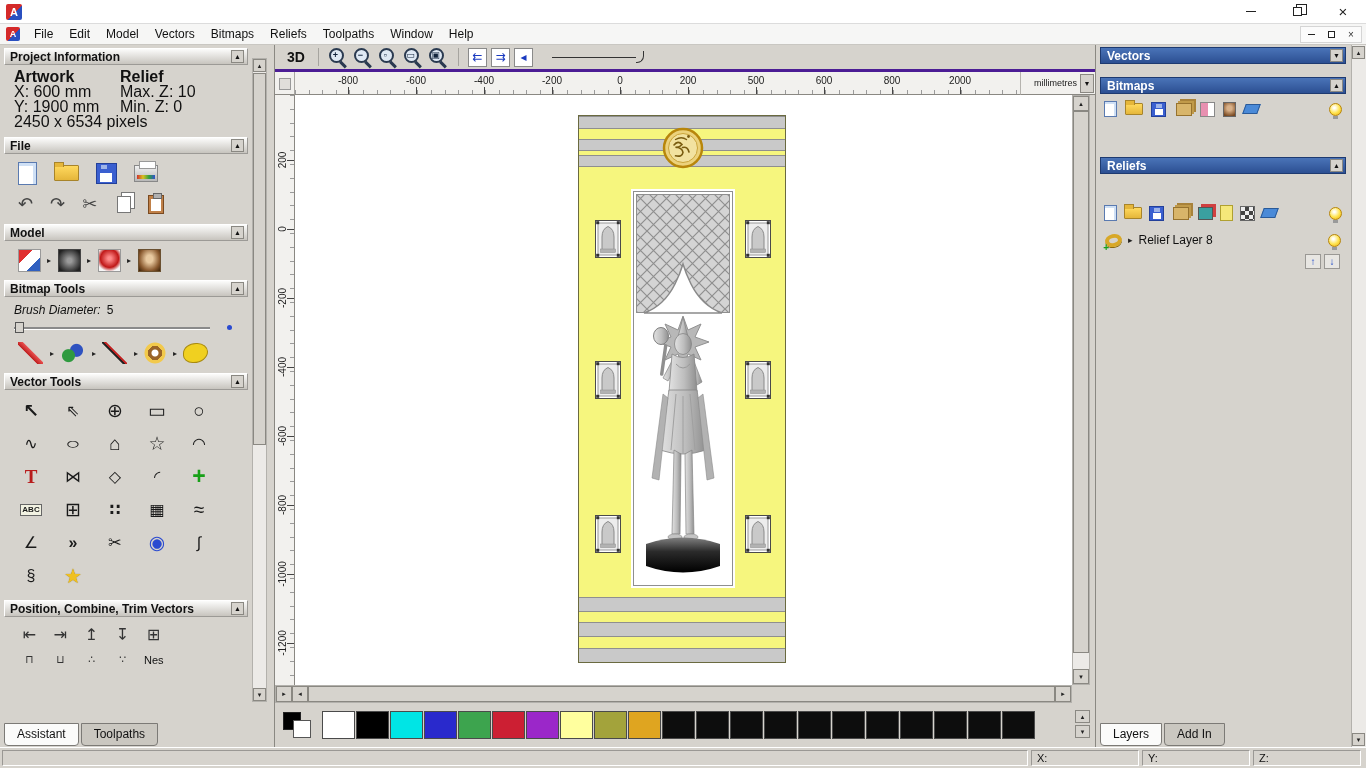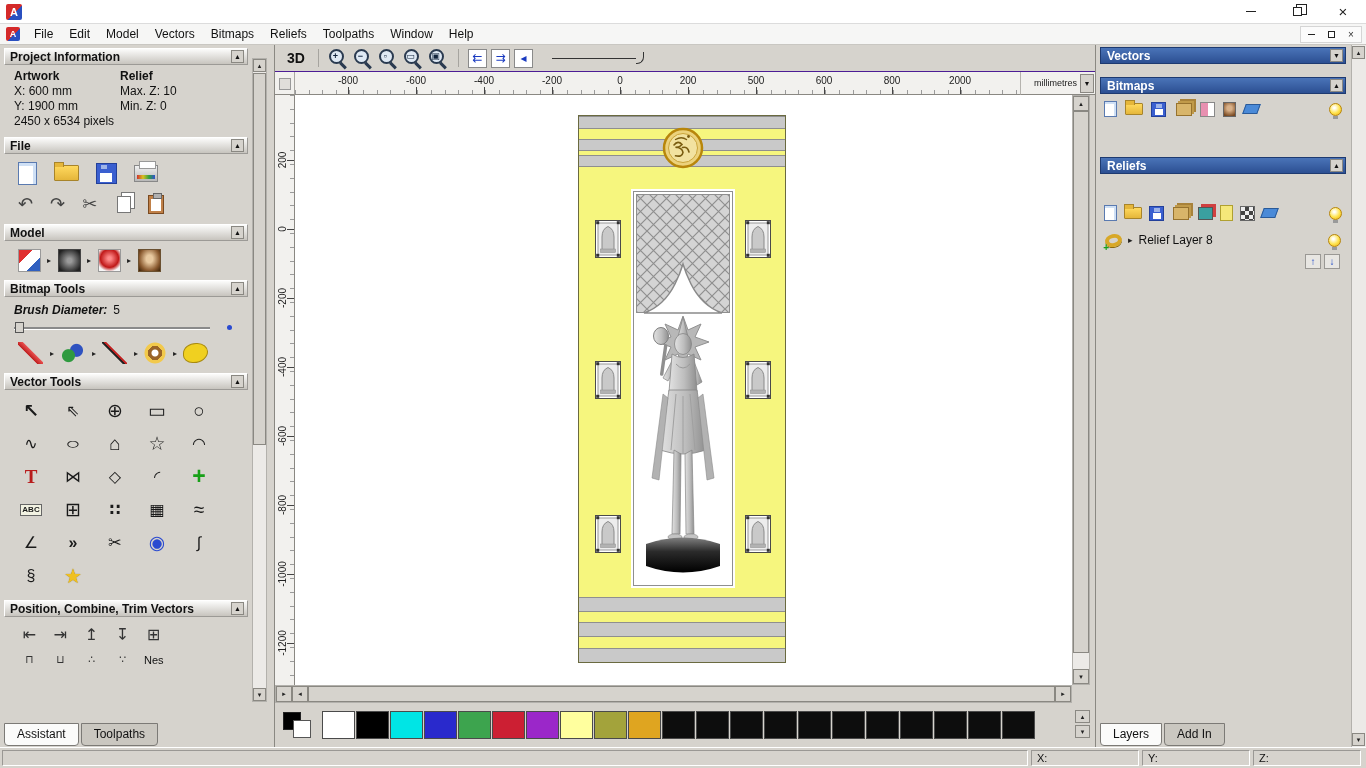--- a/index.html
+++ b/index.html
@@ -27,28 +27,28 @@
   .menu-item{padding:2px 8px;font-size:12px;color:#111}
   .cw{margin-left:auto;margin-right:4px;display:flex;border:1px solid #d5d5d5;background:#fbfbfb}
   .cwb{width:20px;height:15px;display:flex;align-items:center;justify-content:center;font-size:10px;color:#333}
 
   
   .left-panel{position:absolute;top:45px;left:0;width:275px;bottom:21px;background:#d6d3cd;border-right:1px solid #8a8882;z-index:10}
   .lp-content{position:absolute;left:4px;top:0;width:244px;bottom:24px;overflow:hidden}
   .sec-h{height:17px;display:flex;align-items:center;justify-content:space-between;padding:0 3px 0 5px;background:linear-gradient(#fcfcfb,#c7c4be);border:1px solid #9c9a96;border-top-color:#fff;border-left-color:#fff;font-weight:bold;font-size:12px;margin-top:8px}
   .sec-h:first-child{margin-top:3px}
   .hbtn{width:13px;height:13px;background:#d6d3cd;border:1px solid #8a8882;font-size:7px;display:flex;align-items:center;justify-content:center;color:#111}
-  .pi-grid{display:grid;grid-template-columns:106px 1fr;padding:4px 0 0 10px;font-size:12px;line-height:15px}
+  .pi-grid{display:grid;grid-template-columns:106px 1fr;padding:4px 0 0 10px;font-size:16px;line-height:15px}
   .pi-grid .hd{font-weight:bold}
   .pi-span{grid-column:1 / 3}
   .icon-row{display:flex;align-items:center;gap:17px;margin:7px 0 0 14px;min-height:24px}
   .drop{position:relative}
   .drop::after{content:"▸";position:absolute;right:-11px;top:50%;transform:translateY(-50%);font-size:8px;color:#222}
   .brush-row{display:flex;align-items:baseline;gap:6px;margin:6px 0 0 10px}
-  .brush-lbl{font-weight:bold;font-style:italic}
+  .brush-lbl{font-weight:normal;font-style:italic}
   .slider{position:relative;width:196px;height:14px;margin:3px 0 2px 10px}
   .slider .track{position:absolute;left:0;right:0;top:7px;height:2px;background:#8a8a8a;box-shadow:0 1px 0 #fff}
   .slider .thumb{position:absolute;left:1px;top:2px;width:9px;height:11px;background:#d6d3cd;border:1px solid #555}
   .slider::after{content:"";position:absolute;right:-22px;top:5px;width:5px;height:5px;background:#2a4ad0;border-radius:50%}
   .vt-grid{display:flex;flex-wrap:wrap;width:214px;margin:4px 0 0 6px}
   .vt{width:42px;height:33px;display:flex;align-items:center;justify-content:center}
   .vg{font-size:16px;color:#1a1a1a;line-height:1}
   .c-lg{font-size:19px}
   .c-b{font-weight:bold}
   .c-red{color:#b81c1c;font-family:"Liberation Serif","DejaVu Serif",serif;font-size:19px;font-weight:bold}
@@ -64,21 +64,21 @@
   .lp-sb{position:absolute;right:7px;top:13px;width:15px;height:644px;background:#eceae7;border:1px solid #b3b1ac}
   .sbtn{width:13px;height:13px;background:#d6d3cd;border:1px solid #8a8882;display:flex;align-items:center;justify-content:center;font-size:7px;color:#222}
   .lp-sb .sbtn{position:absolute;left:0}
   .lp-sb .thumb{position:absolute;left:0;top:14px;width:13px;height:372px;background:#d6d3cd;border:1px solid #8a8882}
   .lp-tabs,.rp-tabs{position:absolute;left:2px;bottom:0;height:24px;display:flex;gap:2px;z-index:6;padding-left:2px}
   .tab{padding:3px 12px 4px;border:1px solid #7c7a76;border-radius:0 0 4px 4px;background:#cac7c0;font-size:12px;height:23px}
   .tab.active{background:#fbfbfa}
 
   
   .canvas-zone{position:absolute;left:275px;top:45px;width:820px;bottom:21px;background:#d6d3cd}
-  .cz-toolbar{position:absolute;left:0;top:0;right:0;height:27px;display:flex;align-items:center;gap:5px;padding-left:8px;border-bottom:1px solid #4c1d95}
+  .cz-toolbar{position:absolute;left:0;top:0;right:0;height:27px;display:flex;align-items:center;gap:5px;padding-left:8px;border-bottom:3px solid #4c1d95}
   .btn-3d{font-weight:bold;font-size:14px;padding:1px 4px}
   .tsep{width:1px;height:18px;background:#a6a49f;margin:0 4px}
   .zoomset{display:flex;align-items:center;gap:4px}
   .mag{position:relative;width:21px;height:21px;display:inline-block}
   .mag::before{content:"";position:absolute;left:1px;top:1px;width:11px;height:11px;border:2px solid #2a3a50;border-radius:50%;background:#dfe9f4}
   .mag::after{content:"";position:absolute;right:2px;bottom:2px;width:8px;height:3px;background:#2a3a50;transform:rotate(45deg)}
   .mag .ms{position:absolute;left:2px;top:3px;width:11px;text-align:center;font-weight:bold;font-size:9px;color:#12243c}
   .ic-g{display:inline-flex;align-items:center;justify-content:center;font-size:18px;color:#444;line-height:1}
   .ic-pgarr{width:19px;height:19px;background:#fff;border:1px solid #8a8a8a;font-size:12px;color:#1a3ac0}
   .linetool{width:84px;height:1px;background:#333;position:relative;margin-left:14px}

